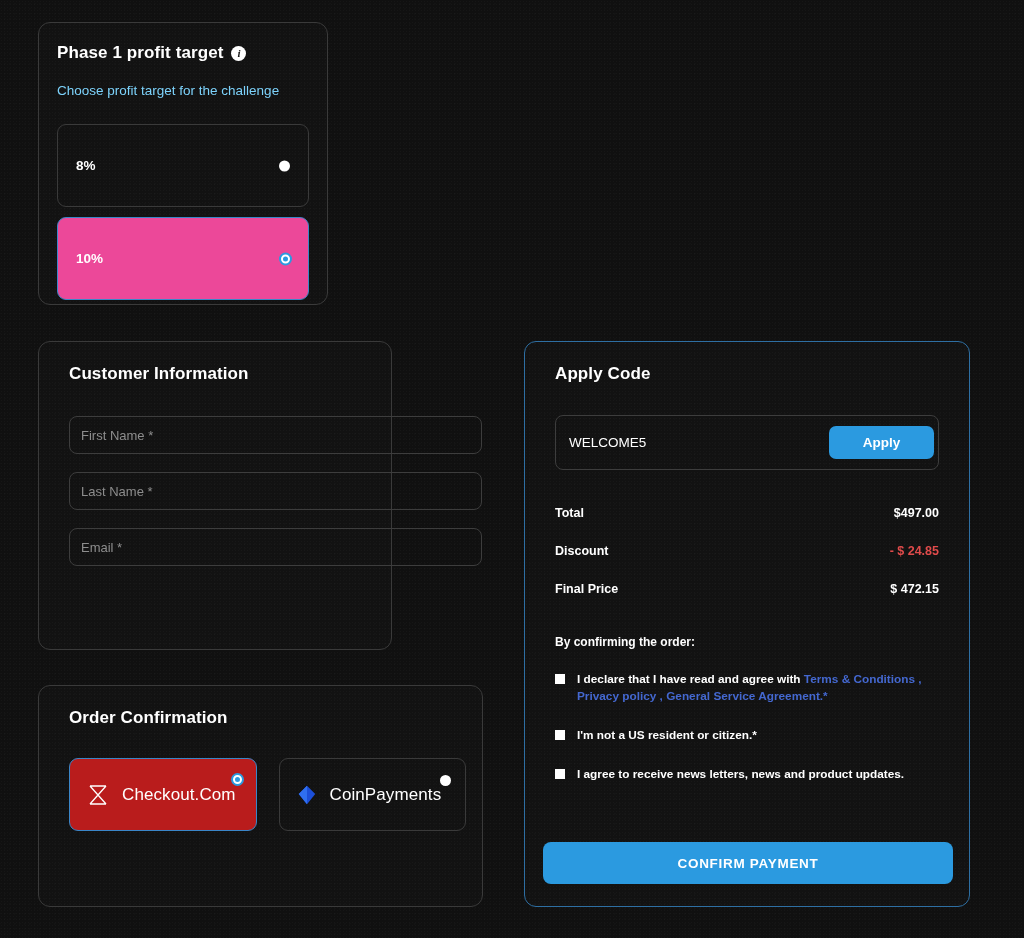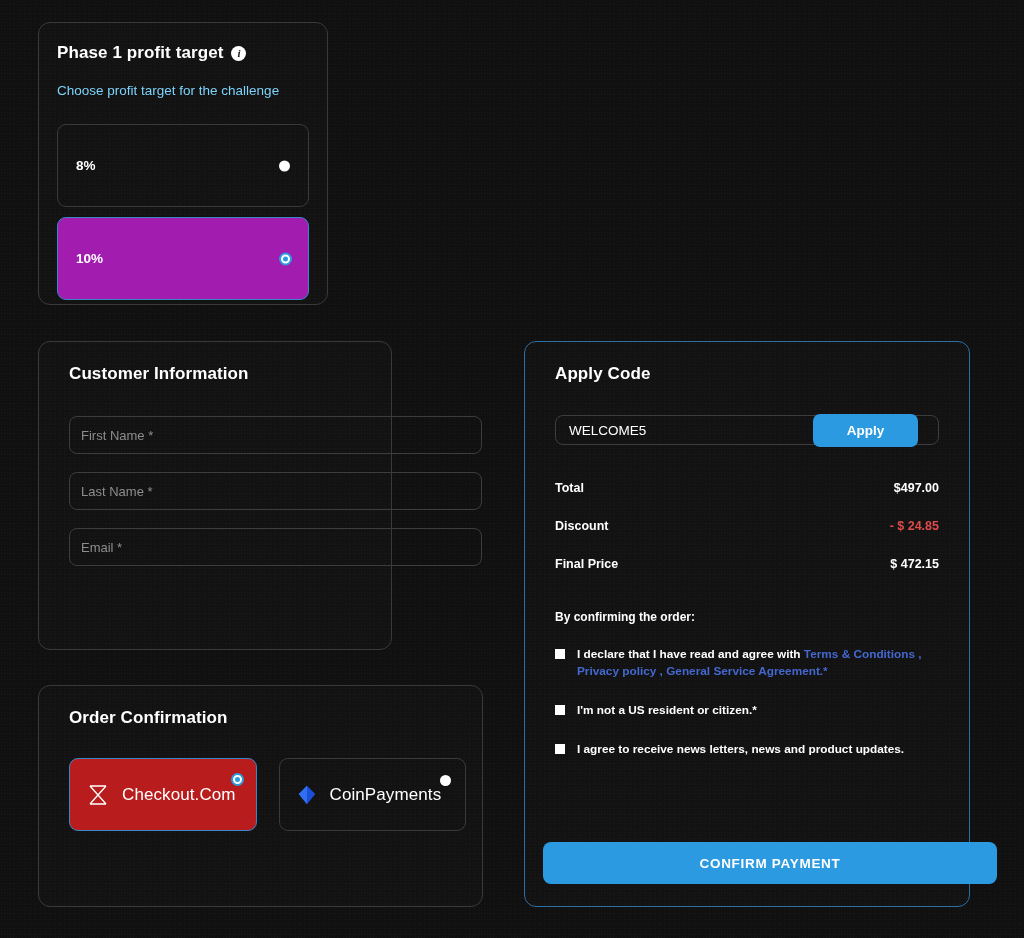--- a/index.html
+++ b/index.html
@@ -67,21 +67,21 @@
     border-radius: 9px;
     border: 1px solid #3a3a3a;
     display: flex; align-items: center;
     padding: 0 18px;
     font-size: 13.5px;
     font-weight: bold;
   }
   .opt.first { margin-top: 26px; }
   .opt.second { margin-top: 10px; }
   .opt.selected {
-    background: #a21caf;
+    background: #ec4899;
     border-color: #3a86c8;
   }
   .radio-dot {
     position: absolute; right: 18px; top: 50%;
     transform: translateY(-50%);
     width: 11px; height: 11px; border-radius: 50%;
     background: #ffffff;
   }
   .radio-dot.on {
     background: #ffffff;
@@ -140,25 +140,25 @@
 
   
   #apply-card {
     left: 524px; top: 341px; width: 446px; height: 566px;
     padding: 22px 16px;
   }
   #apply-card .card-title { margin-left: 14px; }
 
   #code-row {
     margin: 31px 14px 0 14px;
-    height: 30px;
+    height: 55px;
     border: 1px solid #3d3d3d;
     border-radius: 8px;
     display: flex; align-items: center;
-    padding-right: 20px;
+    padding-right: 4px;
   }
   #code-input {
     flex: 1;
     background: transparent; border: 0; outline: none;
     color: #ffffff; font-size: 13.5px;
     padding: 0 13px;
     font-family: "Liberation Sans", sans-serif;
   }
   #apply-btn {
     width: 105px; height: 33px;
@@ -195,21 +195,21 @@
     background: #ffffff;
     flex: 0 0 auto;
     margin-top: 3px;
   }
   .check-text { color: #ffffff; }
   .lnk { color: #4468d0; }
 
   #confirm-btn {
     position: absolute;
     left: 18px; bottom: 22px;
-    width: 454px; height: 42px;
+    width: 410px; height: 42px;
     background: #2b9ae0; color: #ffffff;
     border: 0; border-radius: 8px;
     font-size: 13.5px; font-weight: bold; letter-spacing: .7px;
     font-family: "Liberation Sans", sans-serif;
     cursor: pointer;
   }
 </style>
 </head>
 <body>
 

